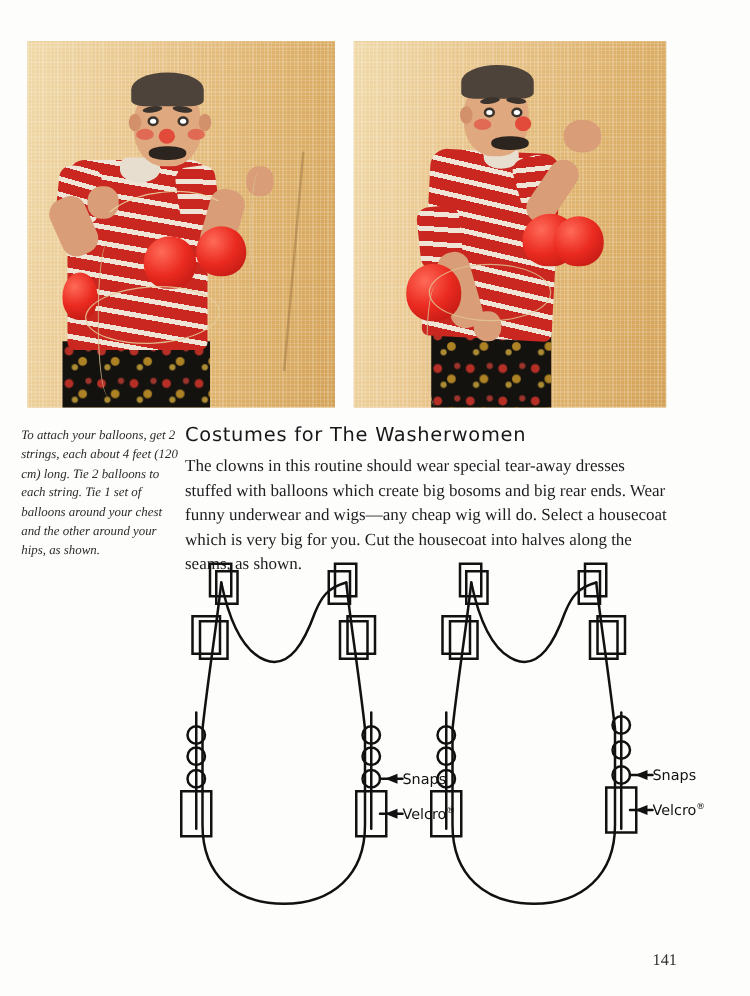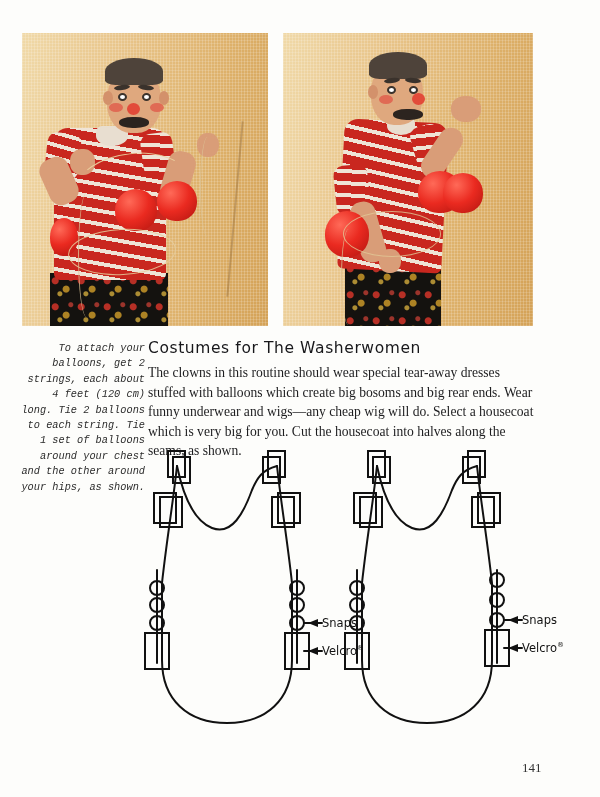--- a/index.html
+++ b/index.html
@@ -94,26 +94,25 @@
   .string {
     position: absolute;
     border-left: 1.5px solid rgba(225,200,150,.95);
     border-radius: 40%;
   }
 
   
   #caption {
     position: absolute;
     left: 17px; top: 341px; width: 128px;
-    font-family: Liberation Mono, monospace;
+    font-family: Liberation Serif, serif;
     font-style: italic;
     font-size: 10.3px;
     line-height: 15.4px;
     color: #2b2b2b;
-    text-align: right;
   }
   #heading {
     position: absolute;
     left: 148px; top: 339px;
     font-family: "DejaVu Sans", "Liberation Sans", sans-serif;
     font-size: 15.5px;
     letter-spacing: .6px;
     color: #17171a;
   }
   #body-text {

